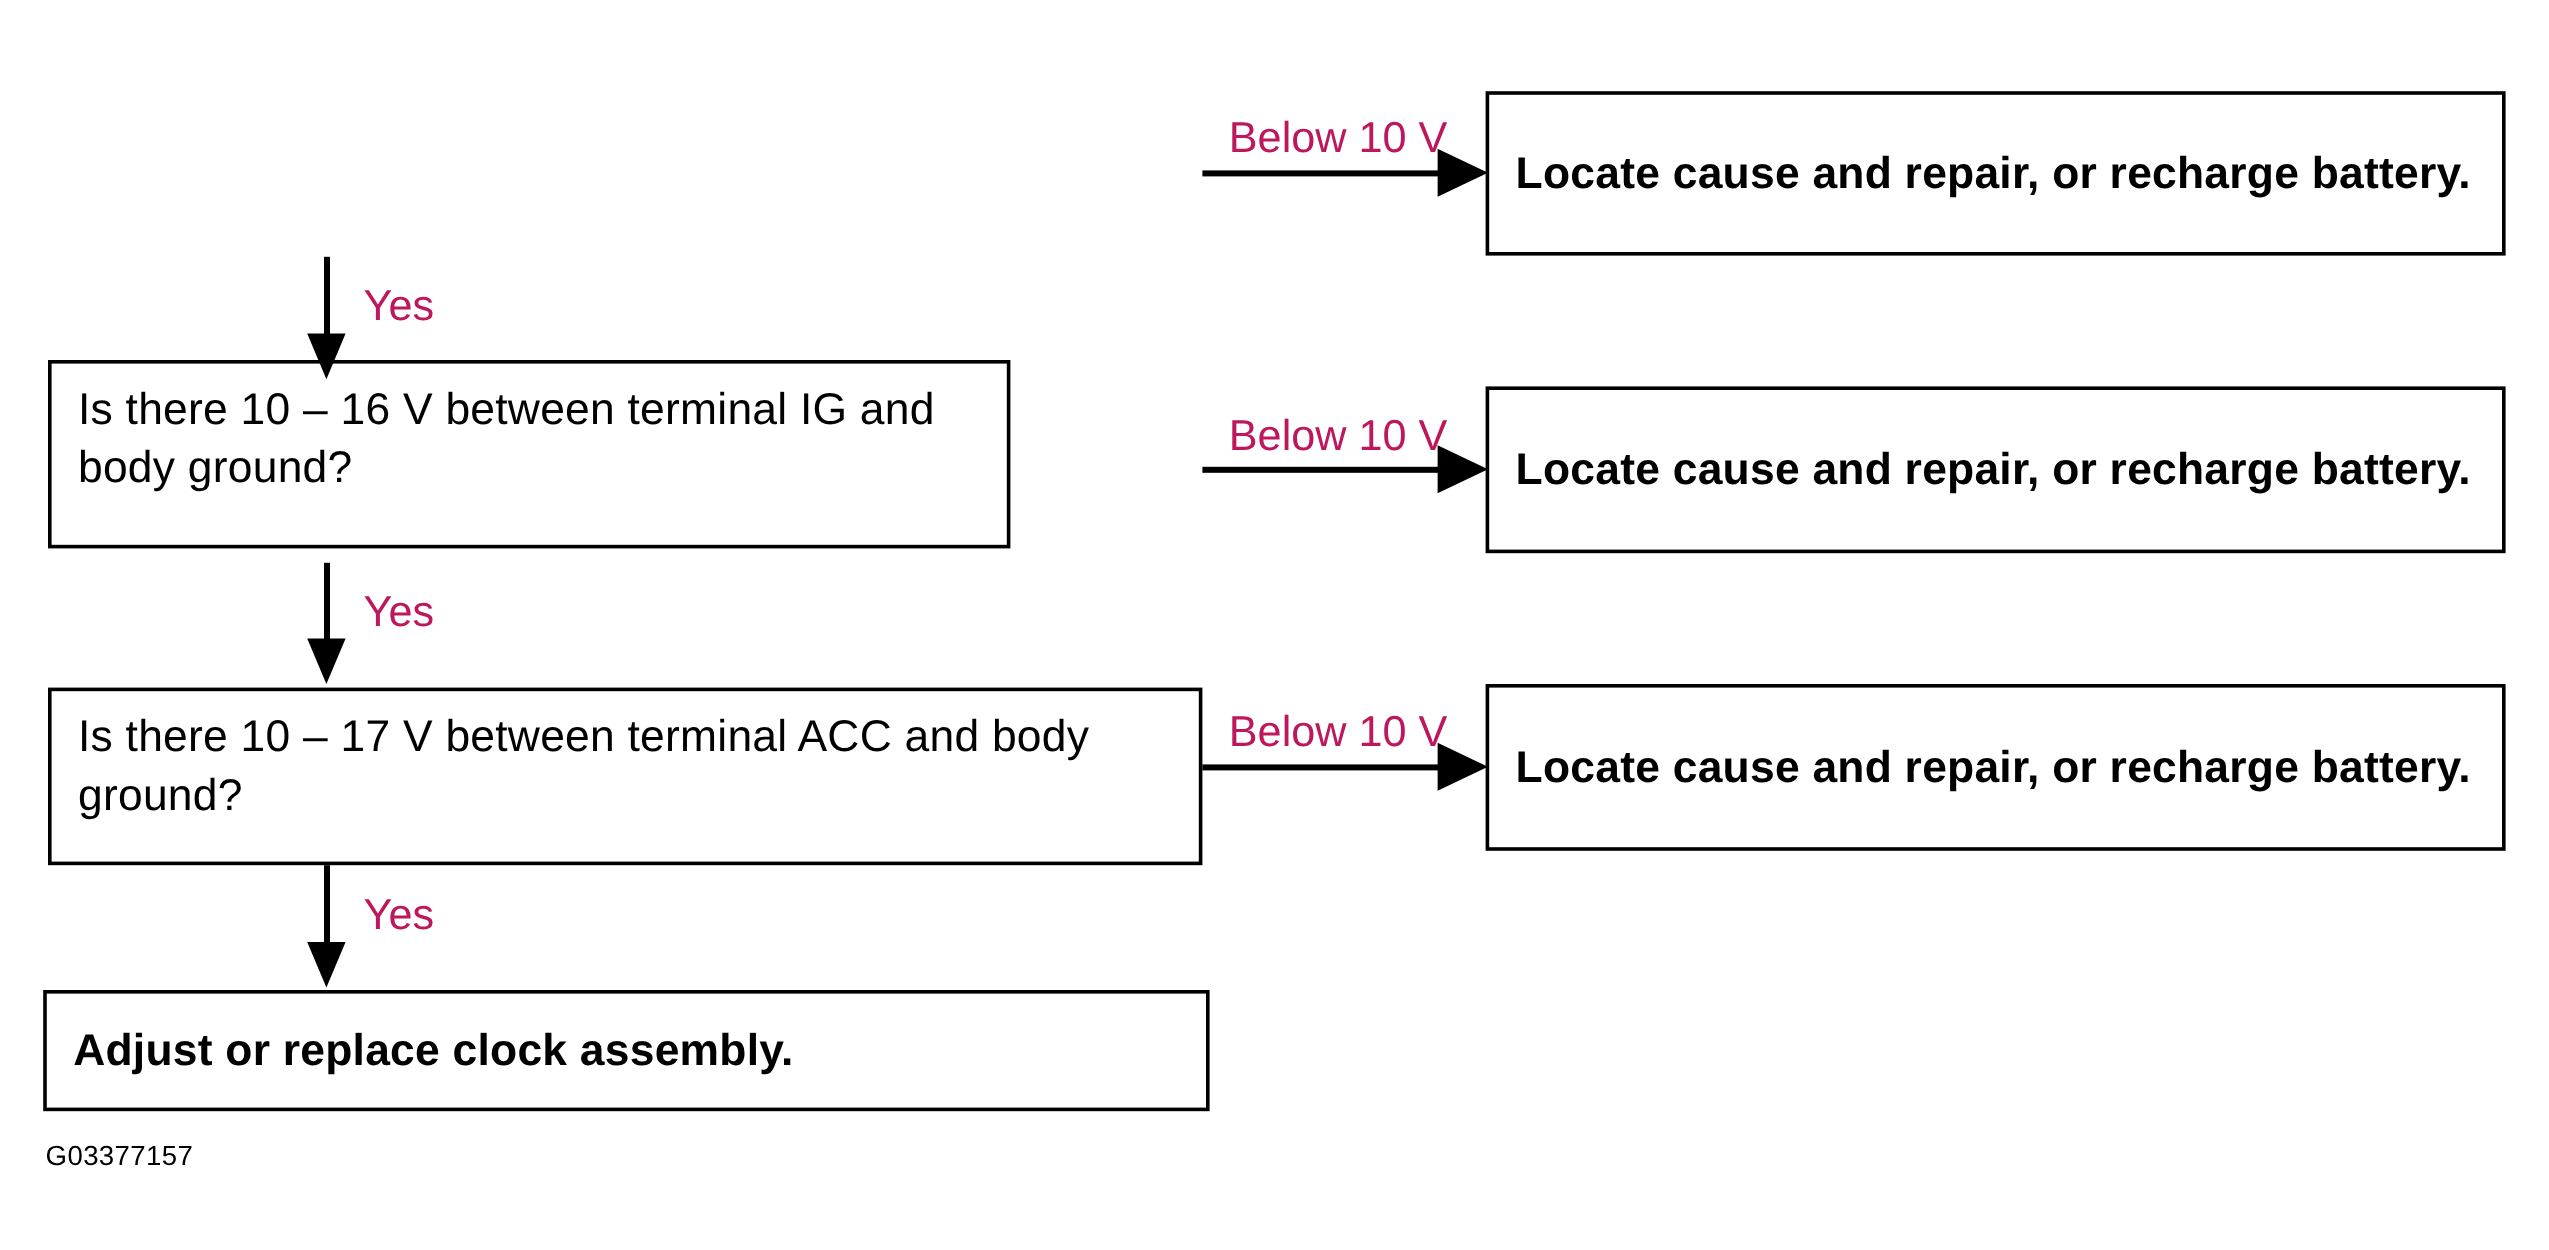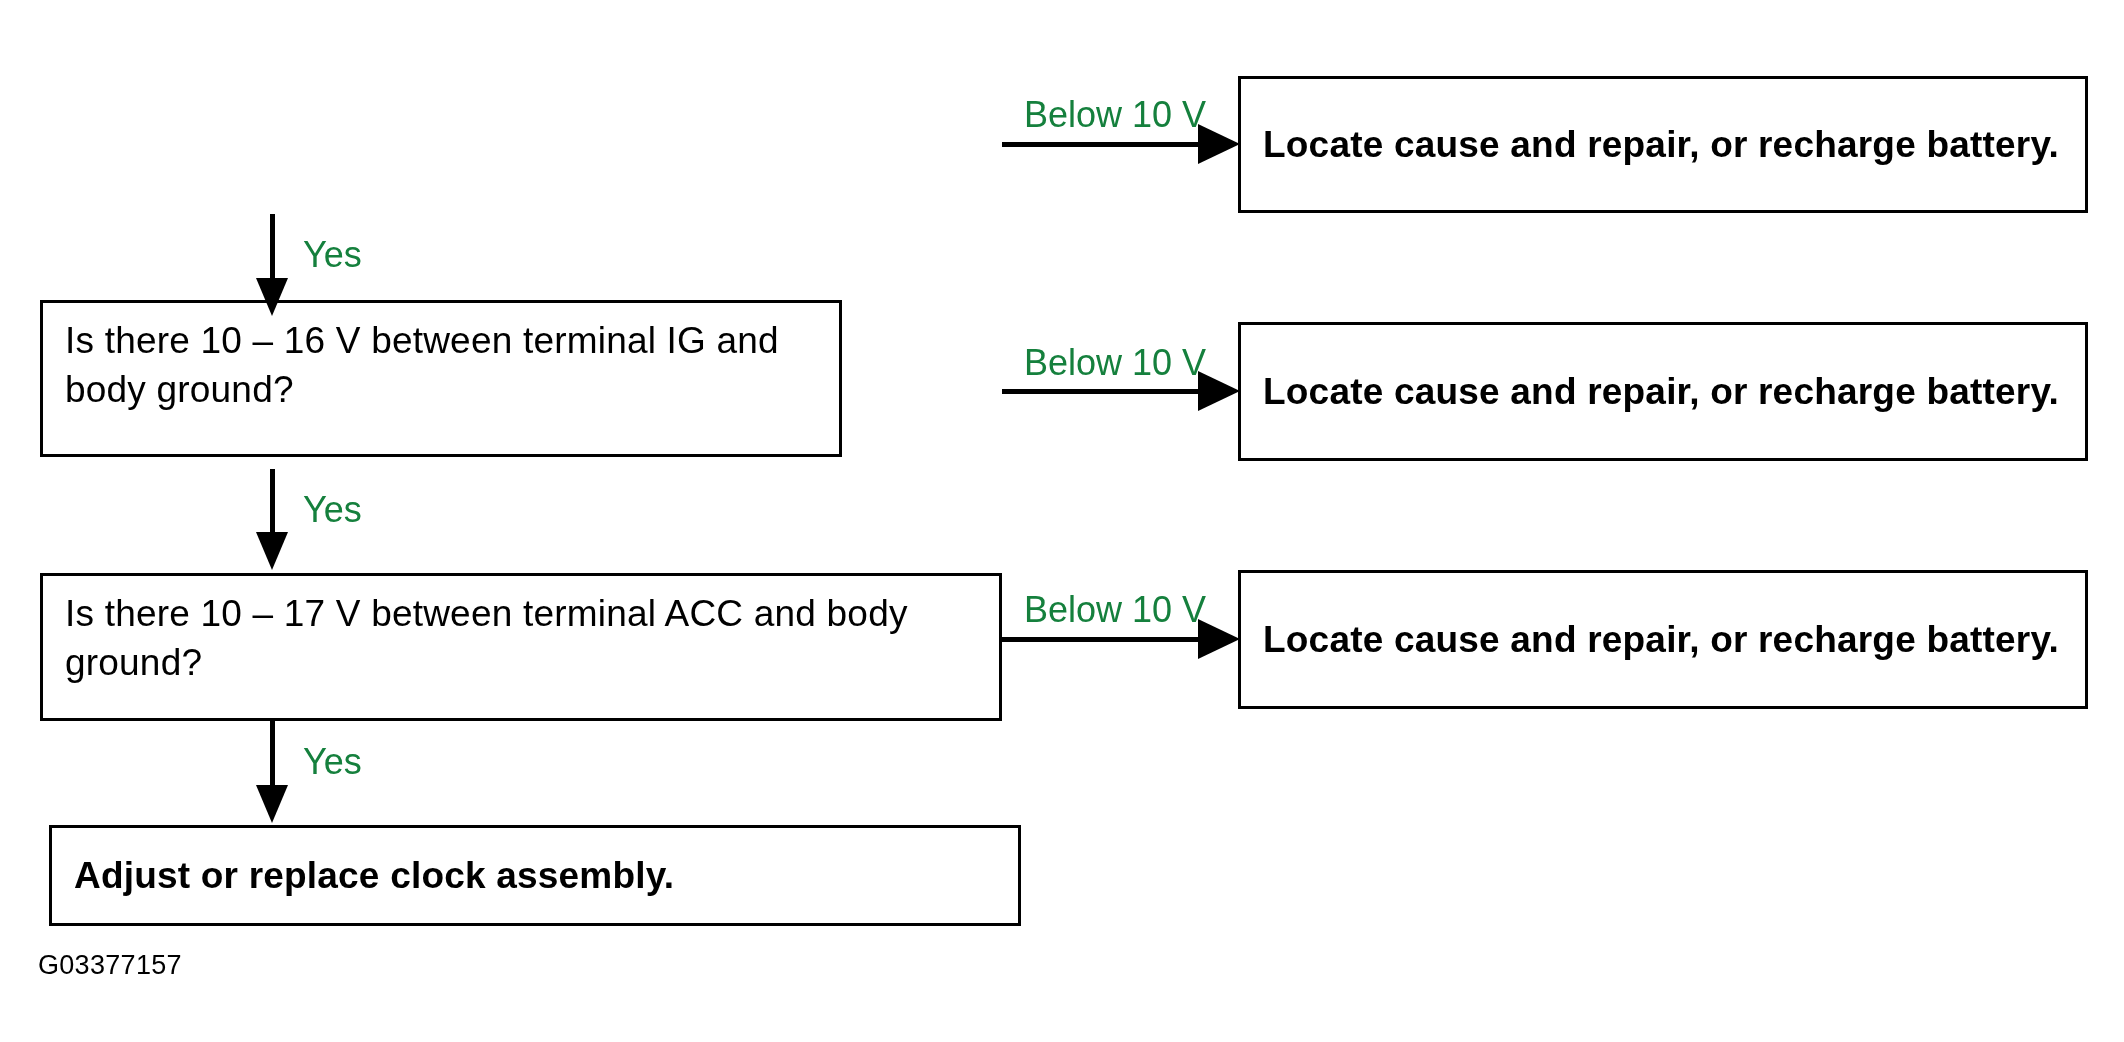--- a/index.html
+++ b/index.html
@@ -35,21 +35,21 @@
     color: #000000;
     white-space: pre-wrap;
   }
   .node.decision .node-text { top: 14px; }
   .node.action .node-text { top: 50%; transform: translateY(-50%); font-weight: bold; }
 
   
   #box-vb   { left: 40px;   top: 82px;  width: 962px;  height: 132px; }
   #box-ig   { left: 40px;   top: 300px; width: 802px;  height: 157px; }
   #box-acc  { left: 40px;   top: 573px; width: 962px;  height: 148px; }
-  #box-fix  { left: 49px;   top: 825px; width: 972px;  height: 101px; }
+  #box-fix  { left: 36px;   top: 825px; width: 972px;  height: 101px; }
 
   #box-rep-1 { left: 1238px; top: 76px;  width: 850px; height: 137px; }
   #box-rep-2 { left: 1238px; top: 322px; width: 850px; height: 139px; }
   #box-rep-3 { left: 1238px; top: 570px; width: 850px; height: 139px; }
 
   
   .v-line {
     position: absolute;
     width: 5px;
     background: #000000;
@@ -72,21 +72,21 @@
     width: 0;
     height: 0;
     border-top: 20px solid transparent;
     border-bottom: 20px solid transparent;
     border-left: 42px solid #000000;
   }
   .edge-label {
     position: absolute;
     font-size: 36px;
     line-height: 1;
-    color: #15803d;
+    color: #be185d;
     white-space: nowrap;
     text-align: center;
   }
 
   
   #yes-line-1 { left: 270px; top: 214px; height: 70px; }
   #yes-head-1 { left: 256px; top: 278px; }
   #yes-label-1 { left: 303px; top: 237px; }
   
   #yes-line-2 { left: 270px; top: 469px; height: 68px; }
@@ -107,21 +107,21 @@
   #bl-label-2 { left: 1024px; top: 345px; }
   
   #bl-line-3  { left: 1002px; top: 637px; width: 206px; }
   #bl-head-3  { left: 1198px; top: 619px; }
   #bl-label-3 { left: 1024px; top: 592px; }
 
   #figure-code {
     position: absolute;
     left: 38px;
     top: 952px;
-    font-size: 27px;
+    font-size: 23px;
     line-height: 1;
     letter-spacing: 0.3px;
     color: #000000;
     white-space: nowrap;
   }
 </style>
 </head>
 <body>
 
 <div id="canvas">

